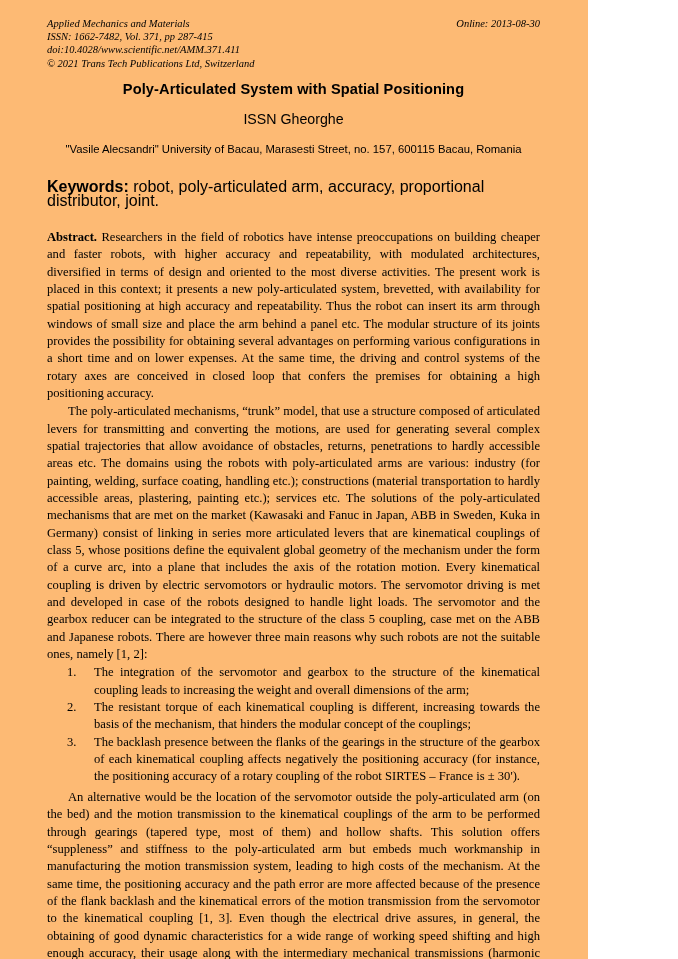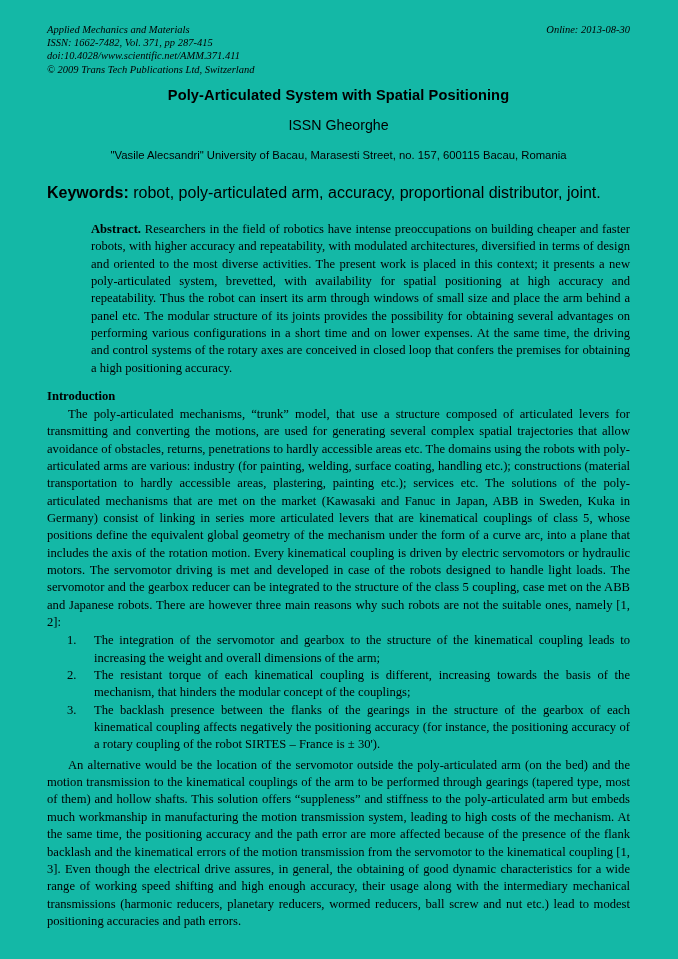--- a/index.html
+++ b/index.html
@@ -12,25 +12,25 @@
     width: 678px;
     height: 959px;
     overflow: hidden;
     font-family: "Liberation Serif", "DejaVu Serif", serif;
     color: #000000;
     -webkit-font-smoothing: antialiased;
   }
 
   .page {
     position: relative;
-    width: 678px;
+    width: 588px;
     height: 959px;
-    background: #14b8a6;
+    background: #fdba74;
     box-sizing: border-box;
-    padding: 23px 48px 0 47px;
+    padding: 17px 48px 0 47px;
   }
 
   
   .journal-header {
     font-family: "Liberation Serif", "DejaVu Serif", serif;
     font-style: italic;
     font-size: 10.5px;
     line-height: 13.2px;
     color: #000;
   }
@@ -86,21 +86,20 @@
   .body-par {
     font-family: "Liberation Serif", "DejaVu Serif", serif;
     font-size: 12.6px;
     line-height: 17.35px;
     text-align: justify;
     text-justify: inter-word;
     hyphens: none;
   }
   .abstract {
     margin-top: 21px;
-    margin-left: 44px;
   }
   .abstract .ab-label { font-weight: bold; }
 
   .section-heading {
     font-family: "Liberation Serif", "DejaVu Serif", serif;
     font-weight: bold;
     font-size: 12.6px;
     line-height: 17px;
     margin-top: 11px;
   }
@@ -136,38 +135,37 @@
 
 <div class="page">
 
   <div class="journal-header">
     <div class="hdr-row">
       <span class="hdr-left">Applied Mechanics and Materials</span>
       <span class="hdr-right">Online: 2013-08-30</span>
     </div>
     <div class="hdr-line">ISSN: 1662-7482, Vol. 371, pp 287-415</div>
     <div class="hdr-line">doi:10.4028/www.scientific.net/AMM.371.411</div>
-    <div class="hdr-line">© 2009 Trans Tech Publications Ltd, Switzerland</div>
+    <div class="hdr-line">© 2021 Trans Tech Publications Ltd, Switzerland</div>
   </div>
 
   <div class="title-block">
     <div class="paper-title">Poly-Articulated System with Spatial Positioning</div>
     <div class="paper-author">ISSN Gheorghe</div>
     <div class="paper-affiliation">"Vasile Alecsandri" University of Bacau, Marasesti Street, no. 157, 600115 Bacau, Romania</div>
   </div>
 
   <div class="keywords">
     <span class="kw-label">Keywords:</span><span> robot, poly-articulated arm, accuracy, proportional distributor, joint.</span>
   </div>
 
   <div class="abstract">
     <span class="ab-label">Abstract.</span><span> Researchers in the field of robotics have intense preoccupations on building cheaper and faster robots, with higher accuracy and repeatability, with modulated architectures, diversified in terms of design and oriented to the most diverse activities.  The present work is placed in this context; it presents a new poly-articulated system, brevetted, with availability for spatial positioning at high accuracy and repeatability. Thus the robot can insert its arm through windows of small size and place the arm behind a panel etc.  The modular structure of its joints provides the possibility for obtaining several advantages on performing various configurations in a short time and on lower expenses. At the same time, the driving and control systems of the rotary axes are conceived in closed loop that confers the premises for obtaining a high positioning accuracy.</span>
   </div>
 
-  <div class="section-heading">Introduction</div>
 
   <div class="body-par tight">The poly-articulated mechanisms, “trunk” model, that use a structure composed of articulated levers for transmitting and converting the motions, are used for generating several complex spatial trajectories that allow avoidance of obstacles, returns, penetrations to hardly accessible areas etc. The domains using the robots with poly-articulated arms are various: industry (for painting, welding, surface coating, handling etc.); constructions (material transportation to hardly accessible areas, plastering, painting etc.); services etc. The solutions of the poly-articulated mechanisms that are met on the market (Kawasaki and Fanuc in Japan, ABB in Sweden, Kuka in Germany) consist of linking in series more articulated levers that are kinematical couplings of class 5, whose positions define the equivalent global geometry of the mechanism under the form of a curve arc, into a plane that includes the axis of the rotation motion. Every kinematical coupling is driven by electric servomotors or hydraulic motors. The servomotor driving is met and developed in case of the robots designed to handle light loads. The servomotor and the gearbox reducer can be integrated to the structure of the class 5 coupling, case met on the ABB and Japanese robots. There are however three main reasons why such robots are not the suitable ones, namely [1, 2]:</div>
 
   <ol class="num-list">
     <li>
       <span class="marker">1.</span><span>The integration of the servomotor and gearbox to the structure of the kinematical coupling leads to increasing the weight and overall dimensions of the arm;</span>
     </li>
     <li>
       <span class="marker">2.</span><span>The resistant torque of each kinematical coupling is different, increasing towards the basis of the mechanism, that hinders the modular concept of the couplings;</span>
     </li>

